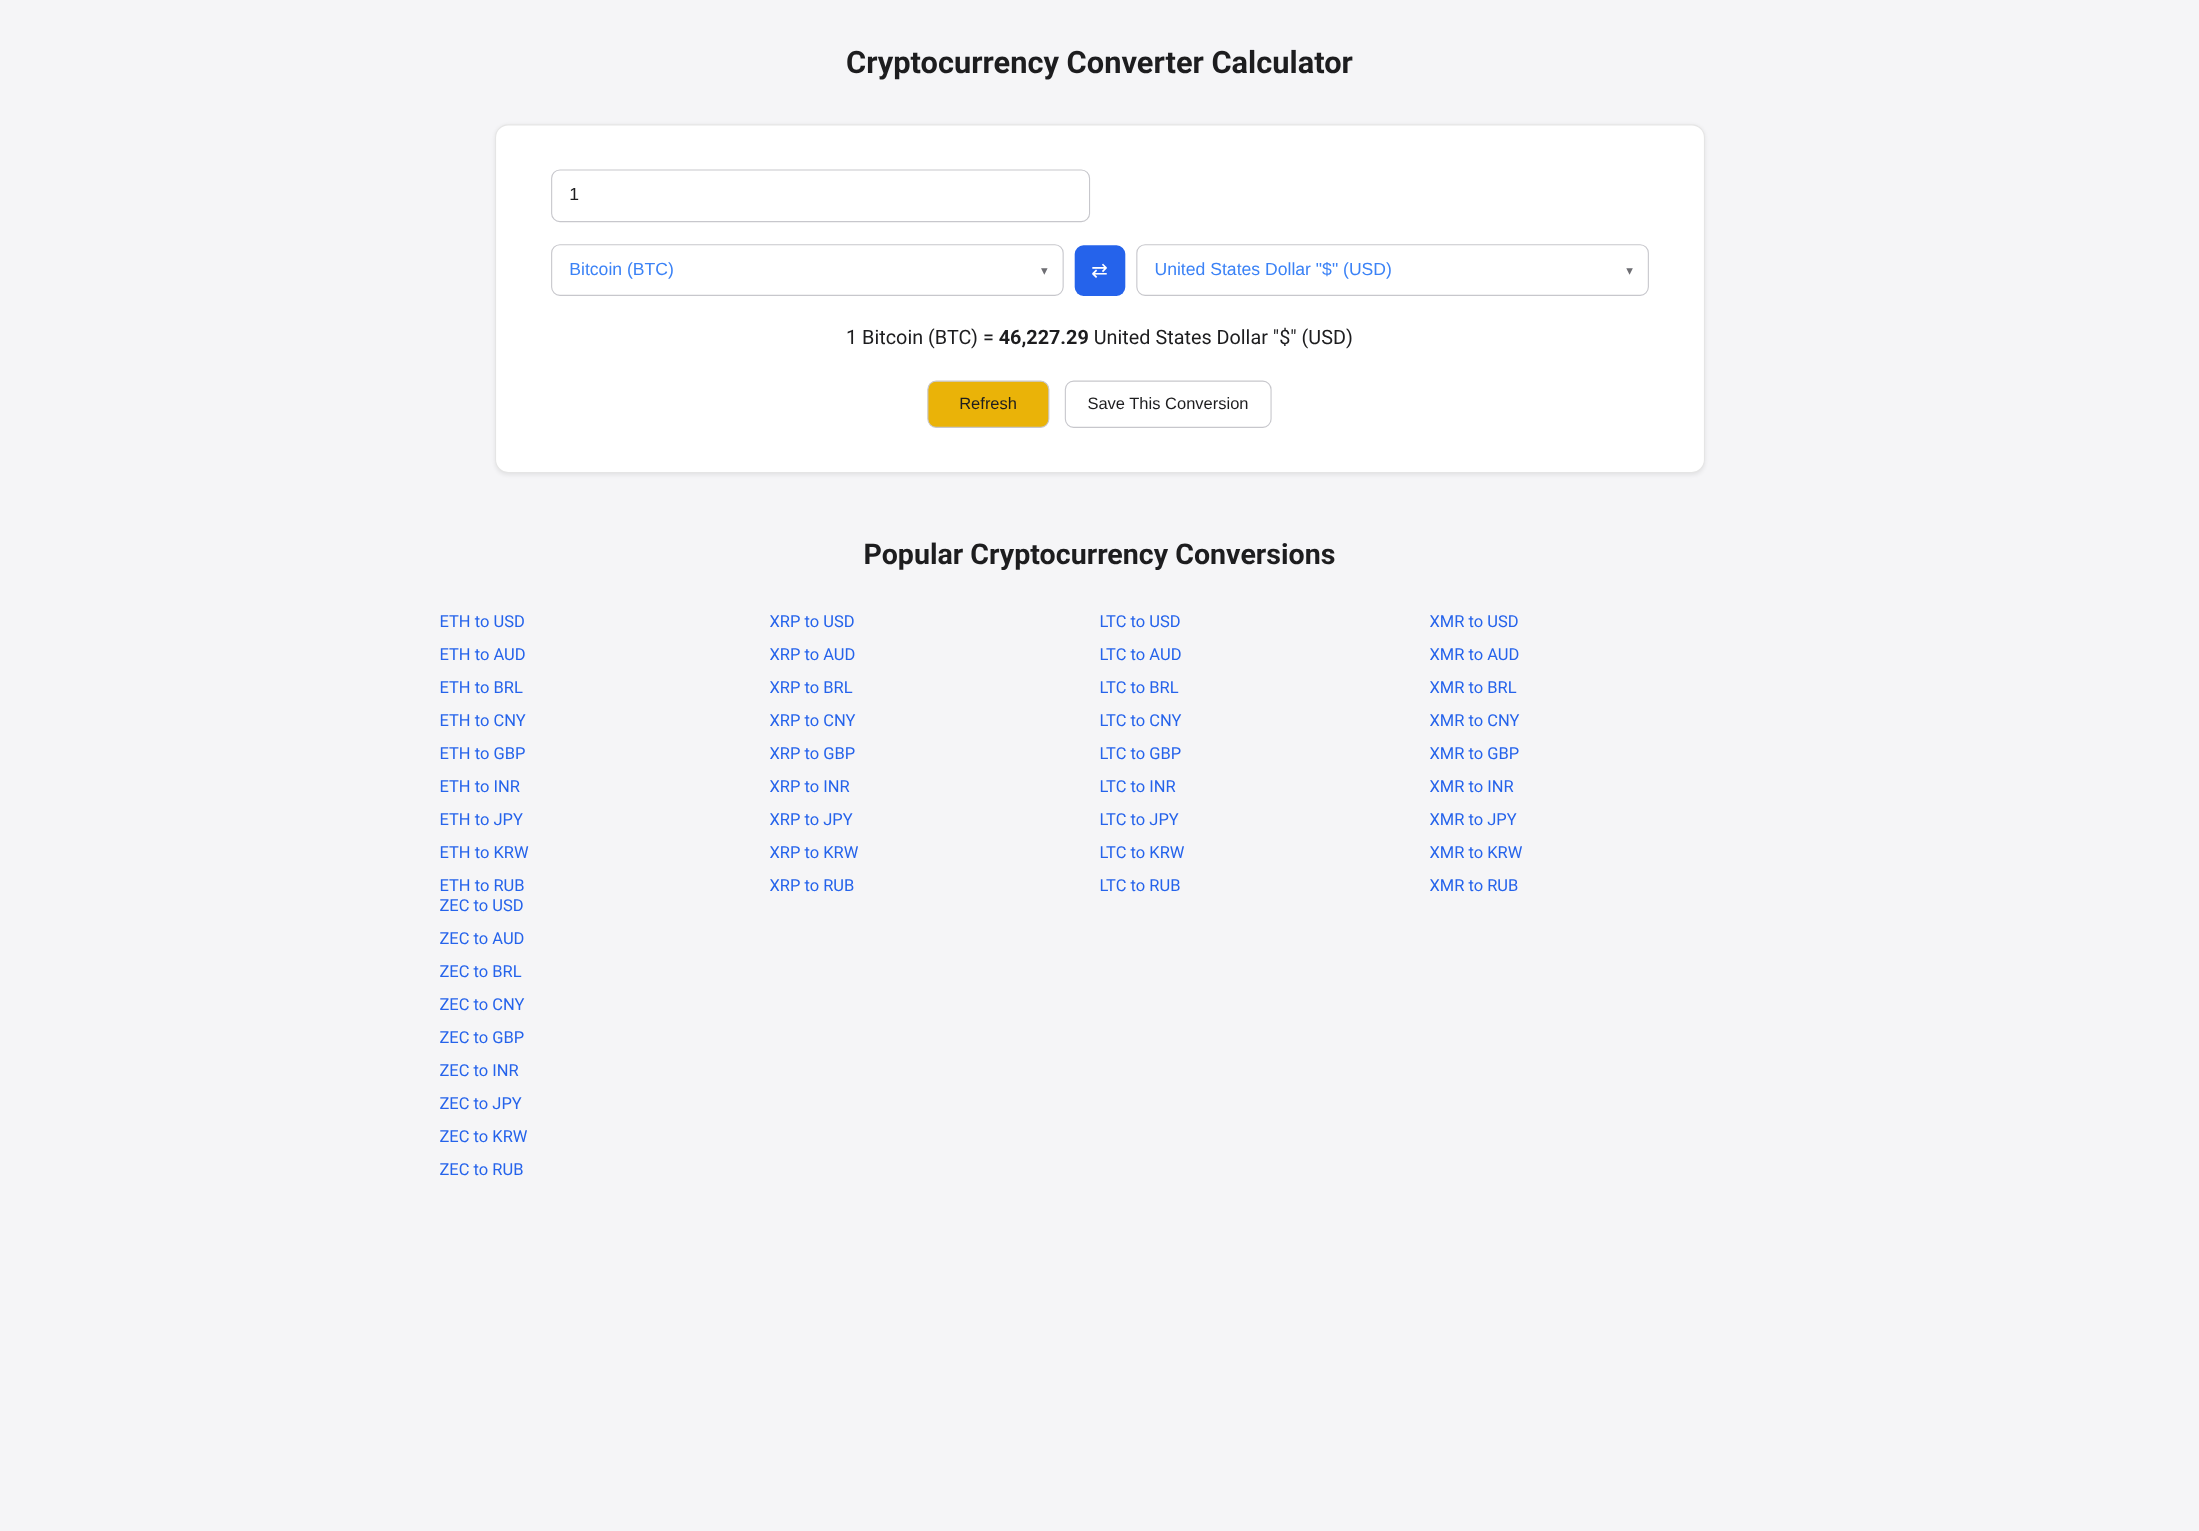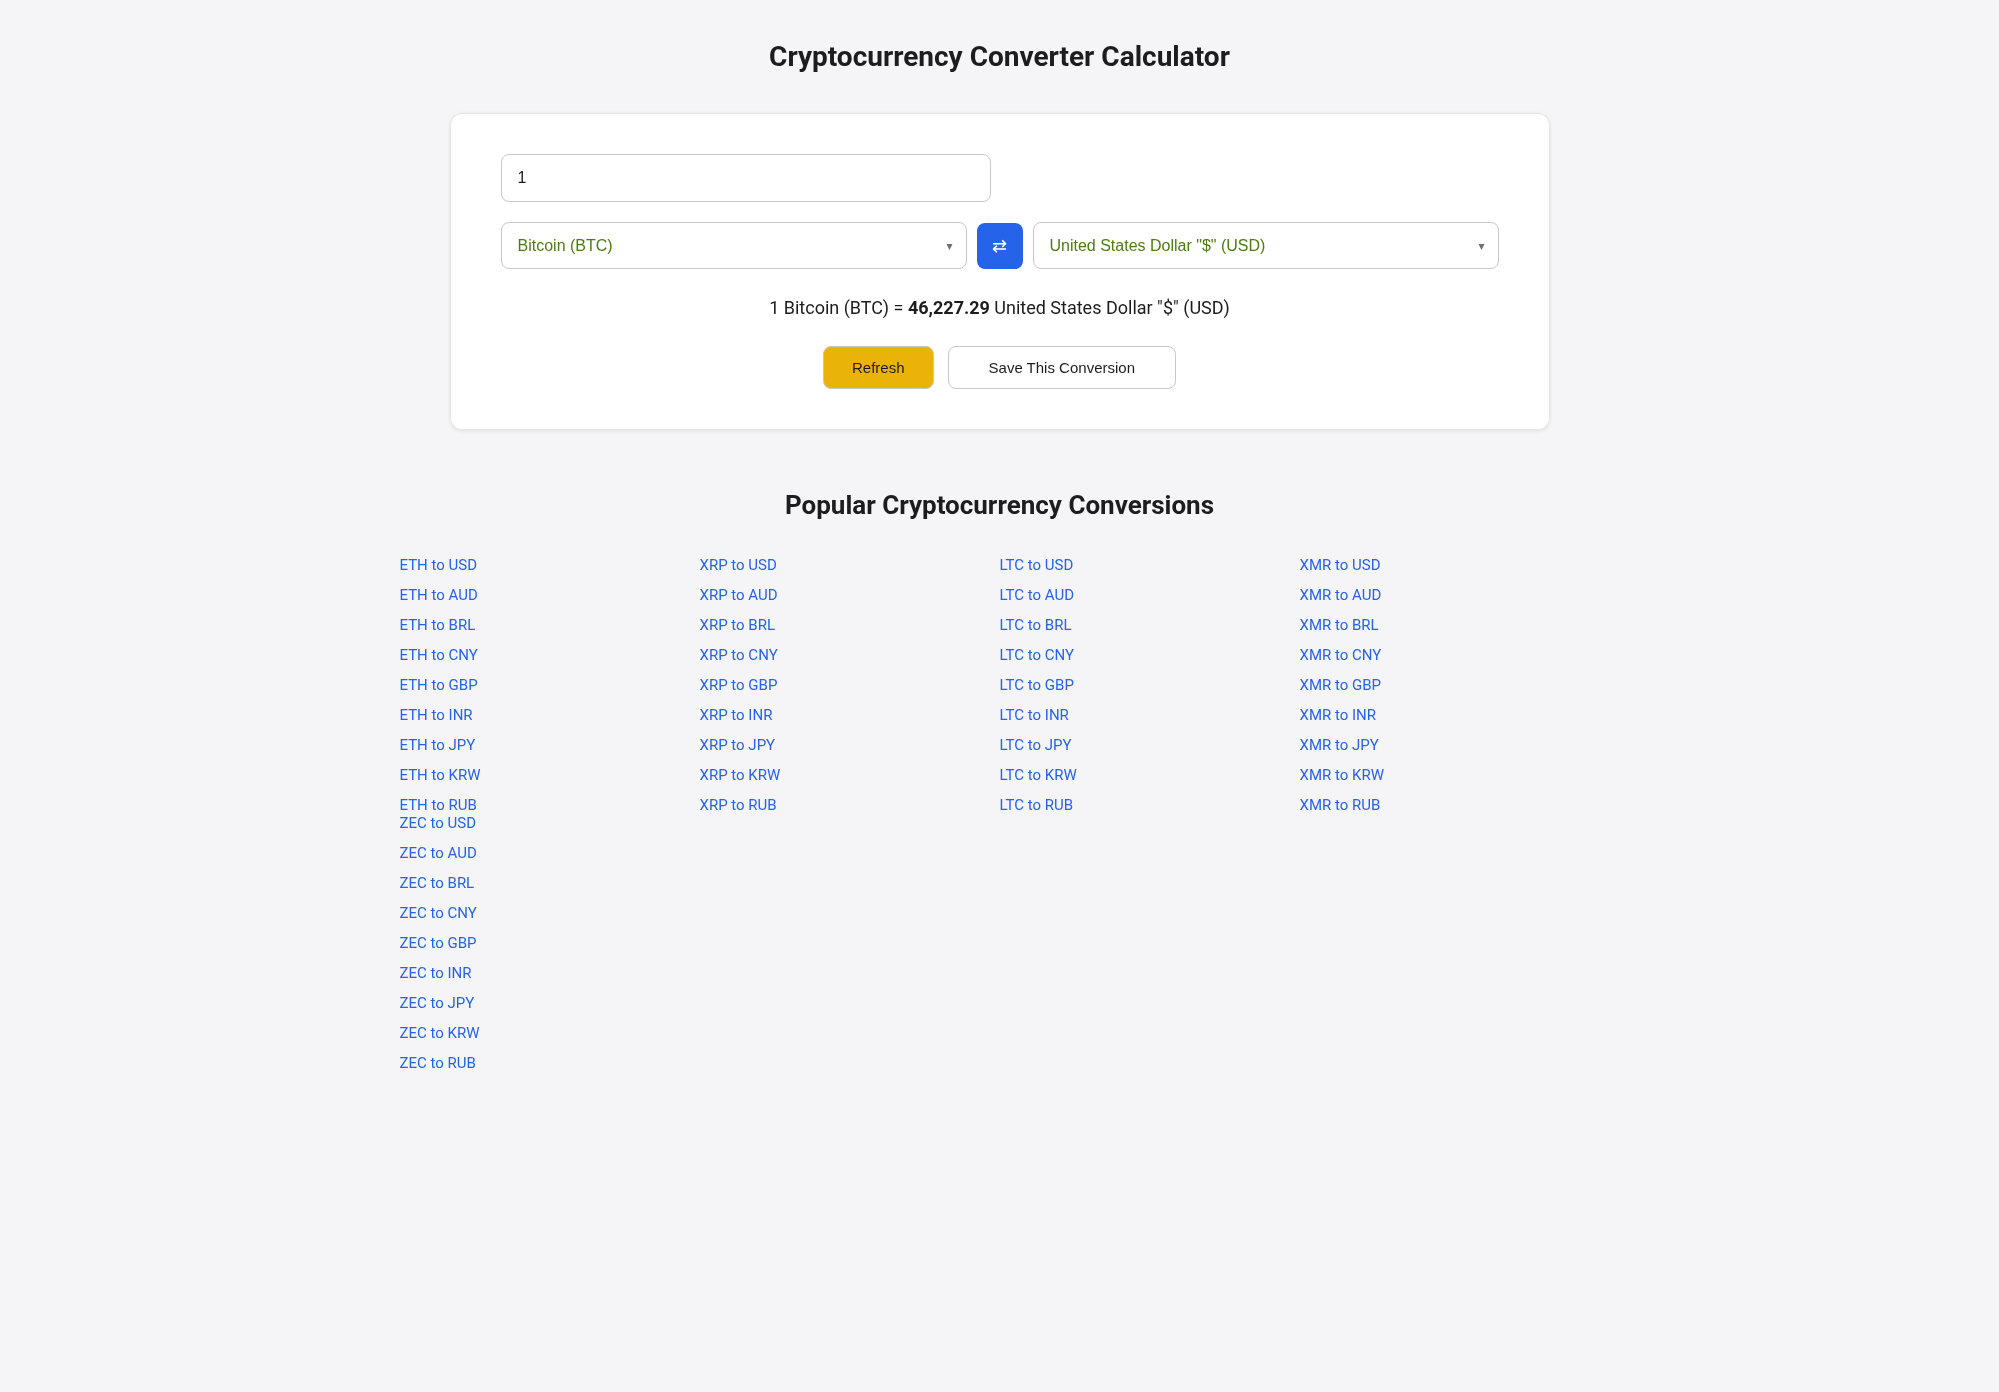--- a/index.html
+++ b/index.html
@@ -59,21 +59,21 @@
     }
 
     .currency-select {
       width: 100%;
       appearance: none;
       -webkit-appearance: none;
       border: 1px solid #c7c7cc;
       border-radius: 8px;
       padding: 14px 40px 14px 16px;
       font-size: 16px;
-      color: #4d7c0f;
+      color: #3b82f6;
       background: #ffffff;
       cursor: pointer;
       outline: none;
     }
 
     .chevron-icon {
       position: absolute;
       right: 14px;
       top: 50%;
       transform: translateY(-50%);
@@ -121,21 +121,21 @@
       padding: 12px 28px;
       font-size: 15px;
       color: #1d1d1f;
       cursor: pointer;
     }
 
     .btn-save {
       border: 1px solid #c7c7cc;
       background: #ffffff;
       border-radius: 8px;
-      padding: 12px 40px;
+      padding: 12px 20px;
       font-size: 15px;
       color: #1d1d1f;
       cursor: pointer;
     }
 
     .popular-section {
       max-width: 1200px;
       margin: 0 auto;
     }
 

